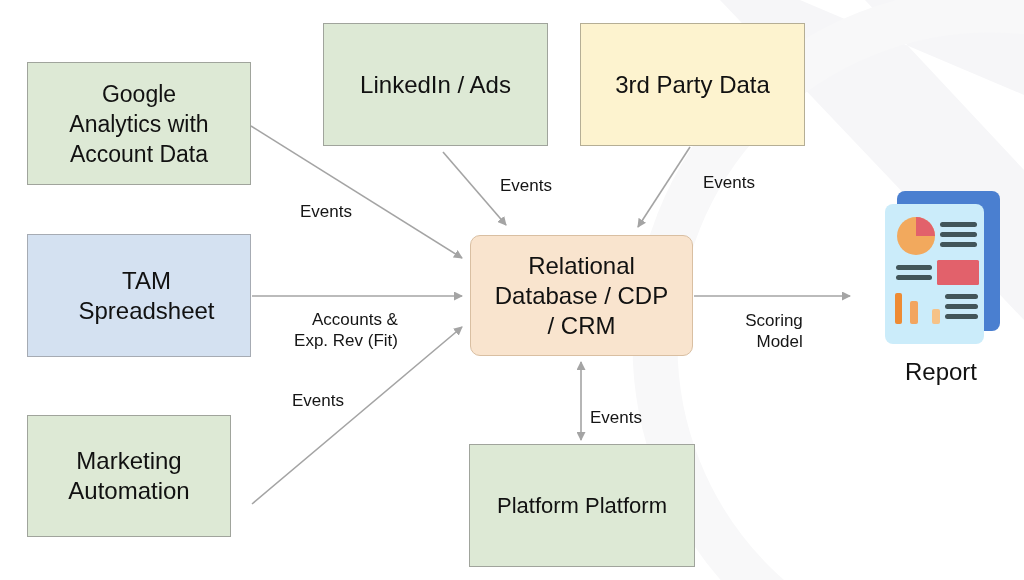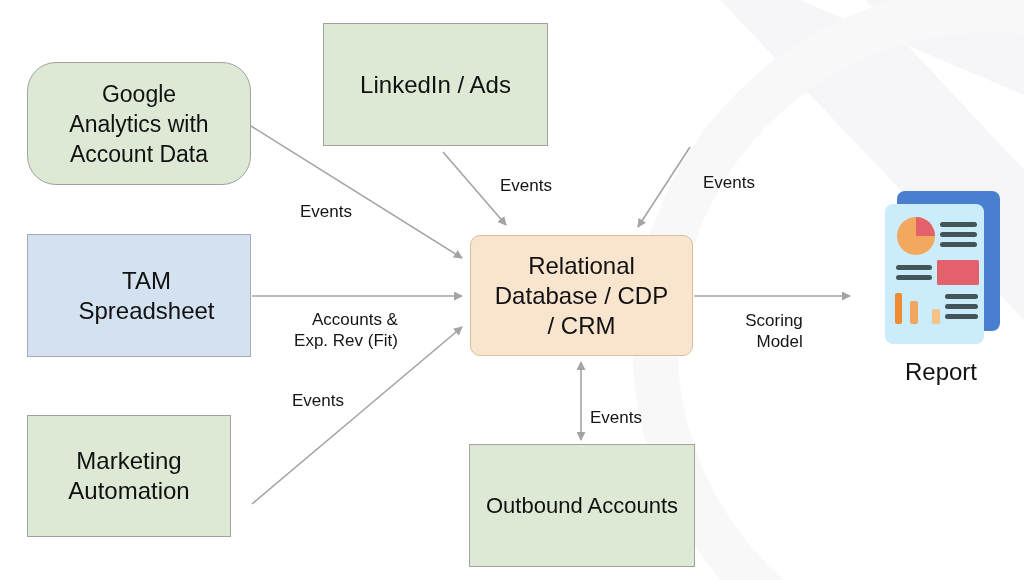--- a/index.html
+++ b/index.html
@@ -12,21 +12,21 @@
   .arrows{z-index:2;}
   .node{
     position:absolute;z-index:3;display:flex;align-items:center;justify-content:center;
     text-align:center;white-space:pre-line;box-sizing:border-box;
     border:1.5px solid var(--green-border);line-height:30px;font-size:24px;
   }
   .fill-green{background:var(--green-fill);border-color:var(--green-border);}
   .fill-blue{background:var(--blue-fill);border-color:var(--blue-border);padding-left:15px;}
   .fill-yellow{background:var(--yellow-fill);border-color:var(--yellow-border);}
   .fill-orange{background:var(--orange-fill);border-color:var(--orange-border);border-radius:10px;}
-  .n-ga{left:27px;top:62px;width:224px;height:123px;font-size:23px;border-radius:29px;}
+  .n-ga{left:27px;top:62px;width:224px;height:123px;font-size:23px;}
   .n-li{left:323px;top:23px;width:225px;height:123px;}
   .n-3p{left:580px;top:23px;width:225px;height:123px;}
   .n-tam{left:27px;top:234px;width:224px;height:123px;}
   .n-ma{left:27px;top:415px;width:204px;height:122px;text-align:center;}
   .n-db{left:470px;top:235px;width:223px;height:121px;font-size:24px;}
   .n-ob{left:469px;top:444px;width:226px;height:123px;font-size:22px;}
   .edge-label{
     position:absolute;z-index:4;transform:translate(-50%,-50%);
     white-space:pre-line;text-align:right;font-size:17px;line-height:21px;color:#151515;
   }
@@ -77,28 +77,29 @@
       <line x1="252" y1="504" x2="462" y2="327" marker-end="url(#ah)"></line>
       <line x1="581" y1="362" x2="581" y2="440" marker-start="url(#ahs)" marker-end="url(#ah)"></line>
       <line x1="694" y1="296" x2="850" y2="296" marker-end="url(#ah)"></line>
     </g>
   </svg>
 
   <div class="node fill-green n-ga">Google
 Analytics with
 Account Data</div>
   <div class="node fill-green n-li">LinkedIn / Ads</div>
+  <div class="node fill-yellow n-3p">3rd Party Data</div>
   <div class="node fill-blue n-tam">TAM
 Spreadsheet</div>
   <div class="node fill-green n-ma">Marketing
 Automation</div>
   <div class="node fill-orange n-db">Relational
 Database / CDP
 / CRM</div>
-  <div class="node fill-green n-ob">Outbound Accounts</div>
+  <div class="node fill-green n-ob">Platform Platform</div>
 
   <div class="edge-label l-ga">Events</div>
   <div class="edge-label l-li">Events</div>
   <div class="edge-label l-3p">Events</div>
   <div class="edge-label l-tam">Accounts &amp;
 Exp. Rev (Fit)</div>
   <div class="edge-label l-ma">Events</div>
   <div class="edge-label l-ob">Events</div>
   <div class="edge-label l-sm">Scoring
 Model</div>

